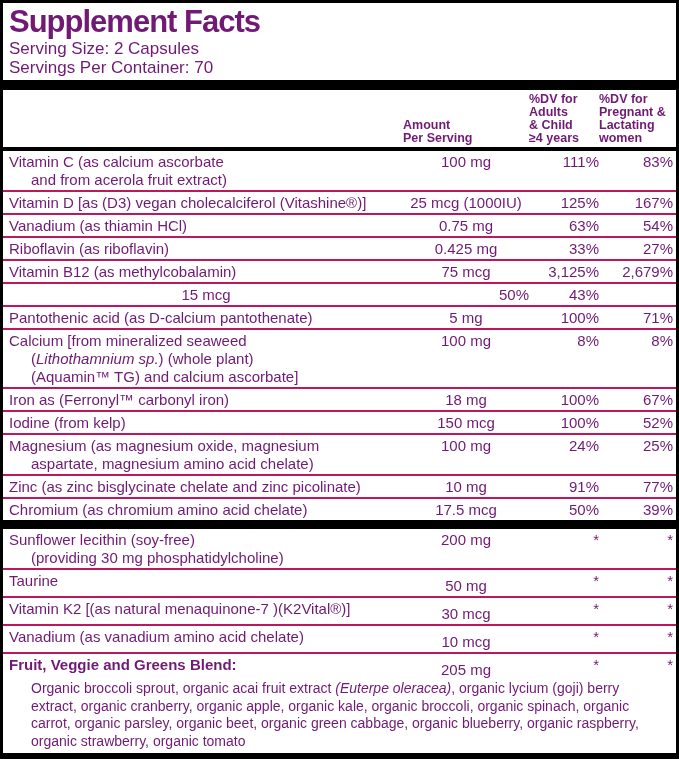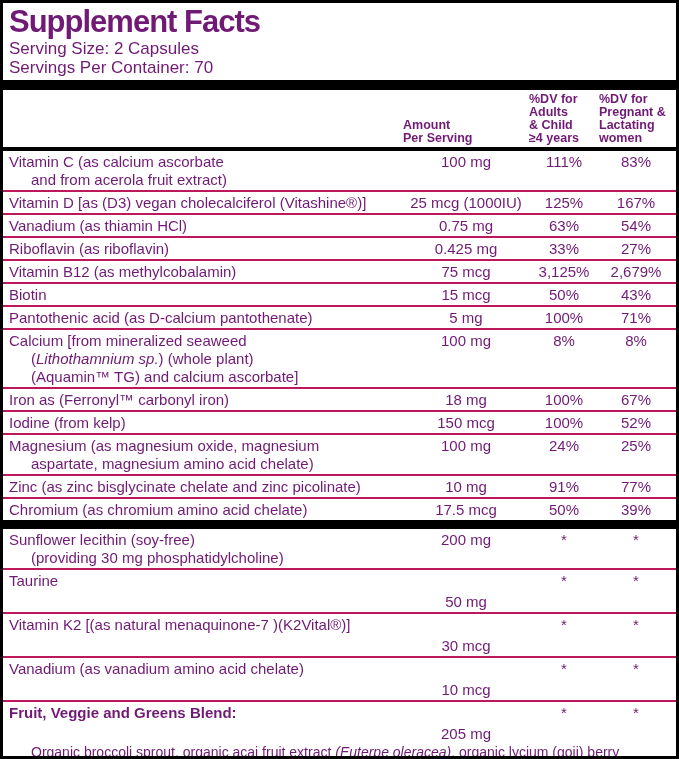--- a/index.html
+++ b/index.html
@@ -32,22 +32,22 @@
   .row {
     border-top:2px solid #be185d;
     font-size:15px; line-height:18px;
     padding-top:2px; padding-bottom:1px;
   }
   .row.first { border-top:none; }
   .name .cont { padding-left:22px; white-space:nowrap; }
   .name .ln   { white-space:nowrap; }
   .name.bold  { font-weight:700; }
   .amount { text-align:center; }
-  .amount.low { padding-top:5px;margin-top:16px; }
-  .dv { text-align:center; }
+  .amount.low { padding-top:5px; }
+  .dv { text-align:right; }
   .dv.star { line-height:13px; padding-top:2px; }
   .desc {
     grid-column:1 / -1;
     font-size:14px; line-height:17.5px;
     padding:1px 12px 2px 22px;
   }
   .it { font-style:italic; }
 </style>
 </head>
 <body>
@@ -109,23 +109,20 @@
       </div>
       <div class="grid4 row">
         <div class="name">
           <div class="ln"><span>Vitamin B12 (as methylcobalamin)</span></div>
         </div>
         <div class="amount">75 mcg</div>
         <div class="dv">3,125%</div>
         <div class="dv">2,679%</div>
       </div>
       <div class="grid4 row">
-        <div class="name">
-          <div class="ln"><span>Biotin</span></div>
-        </div>
         <div class="amount">15 mcg</div>
         <div class="dv">50%</div>
         <div class="dv">43%</div>
       </div>
       <div class="grid4 row">
         <div class="name">
           <div class="ln"><span>Pantothenic acid (as D-calcium pantothenate)</span></div>
         </div>
         <div class="amount">5 mg</div>
         <div class="dv">100%</div>

